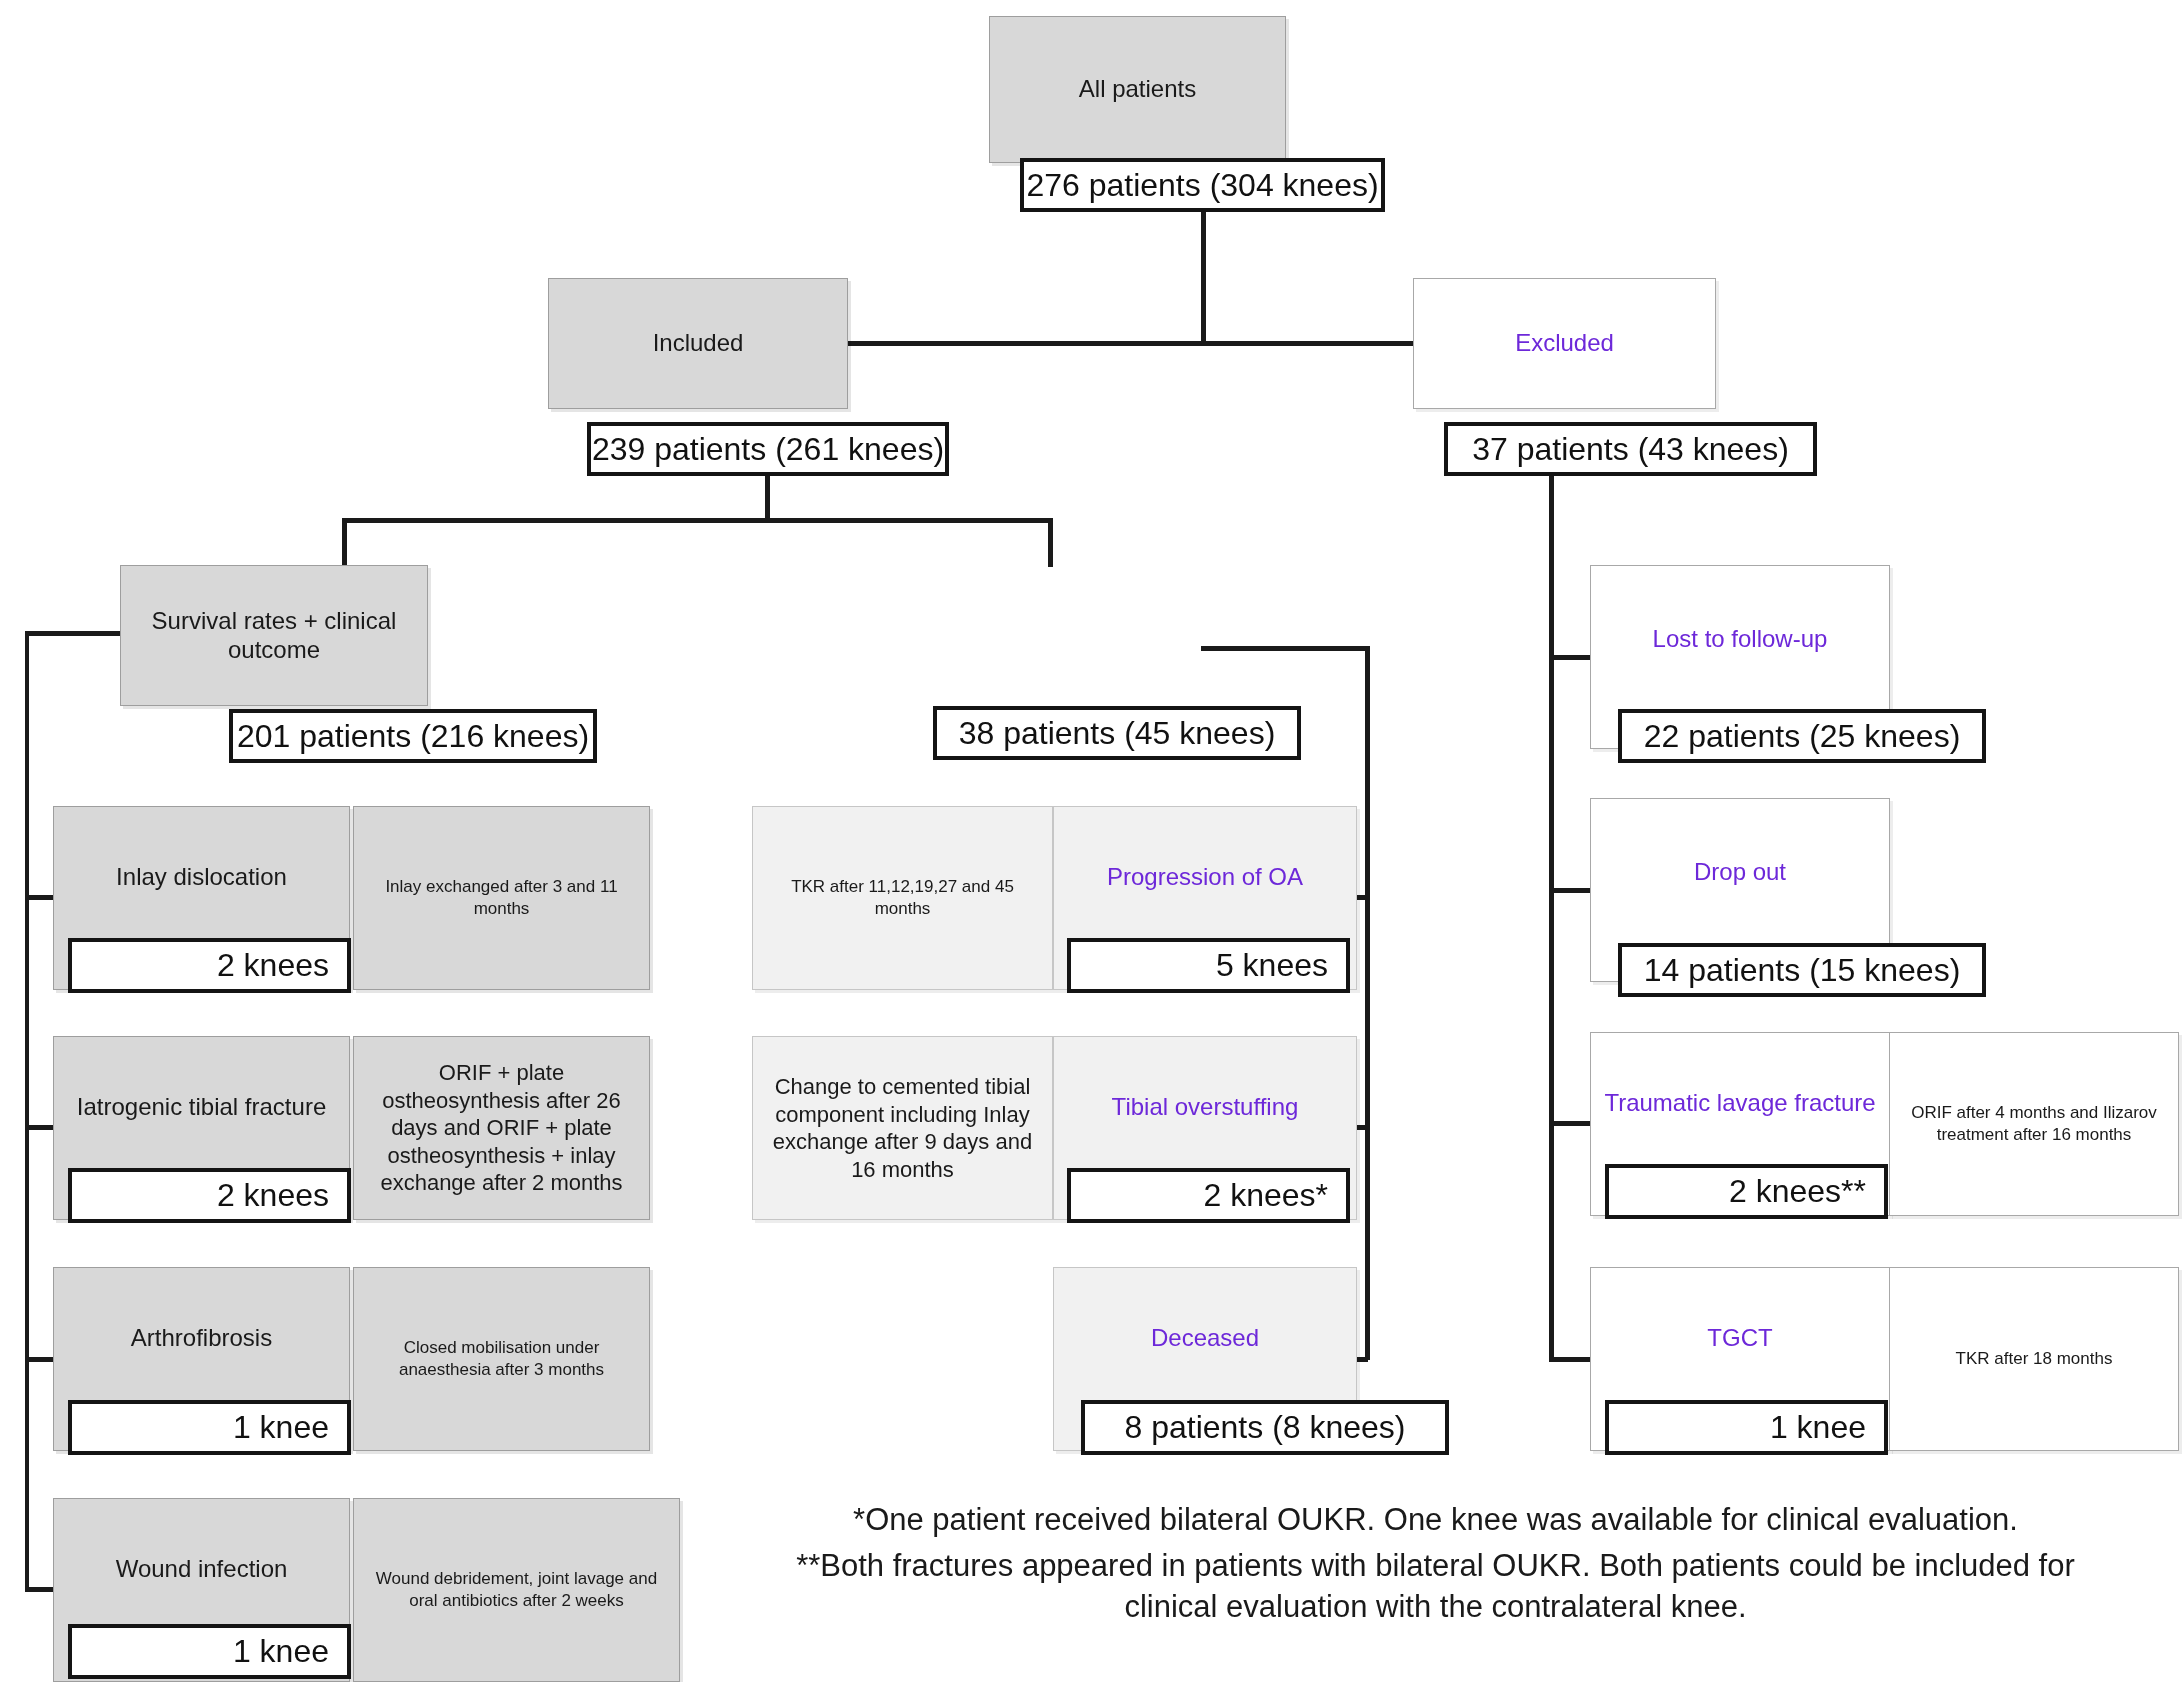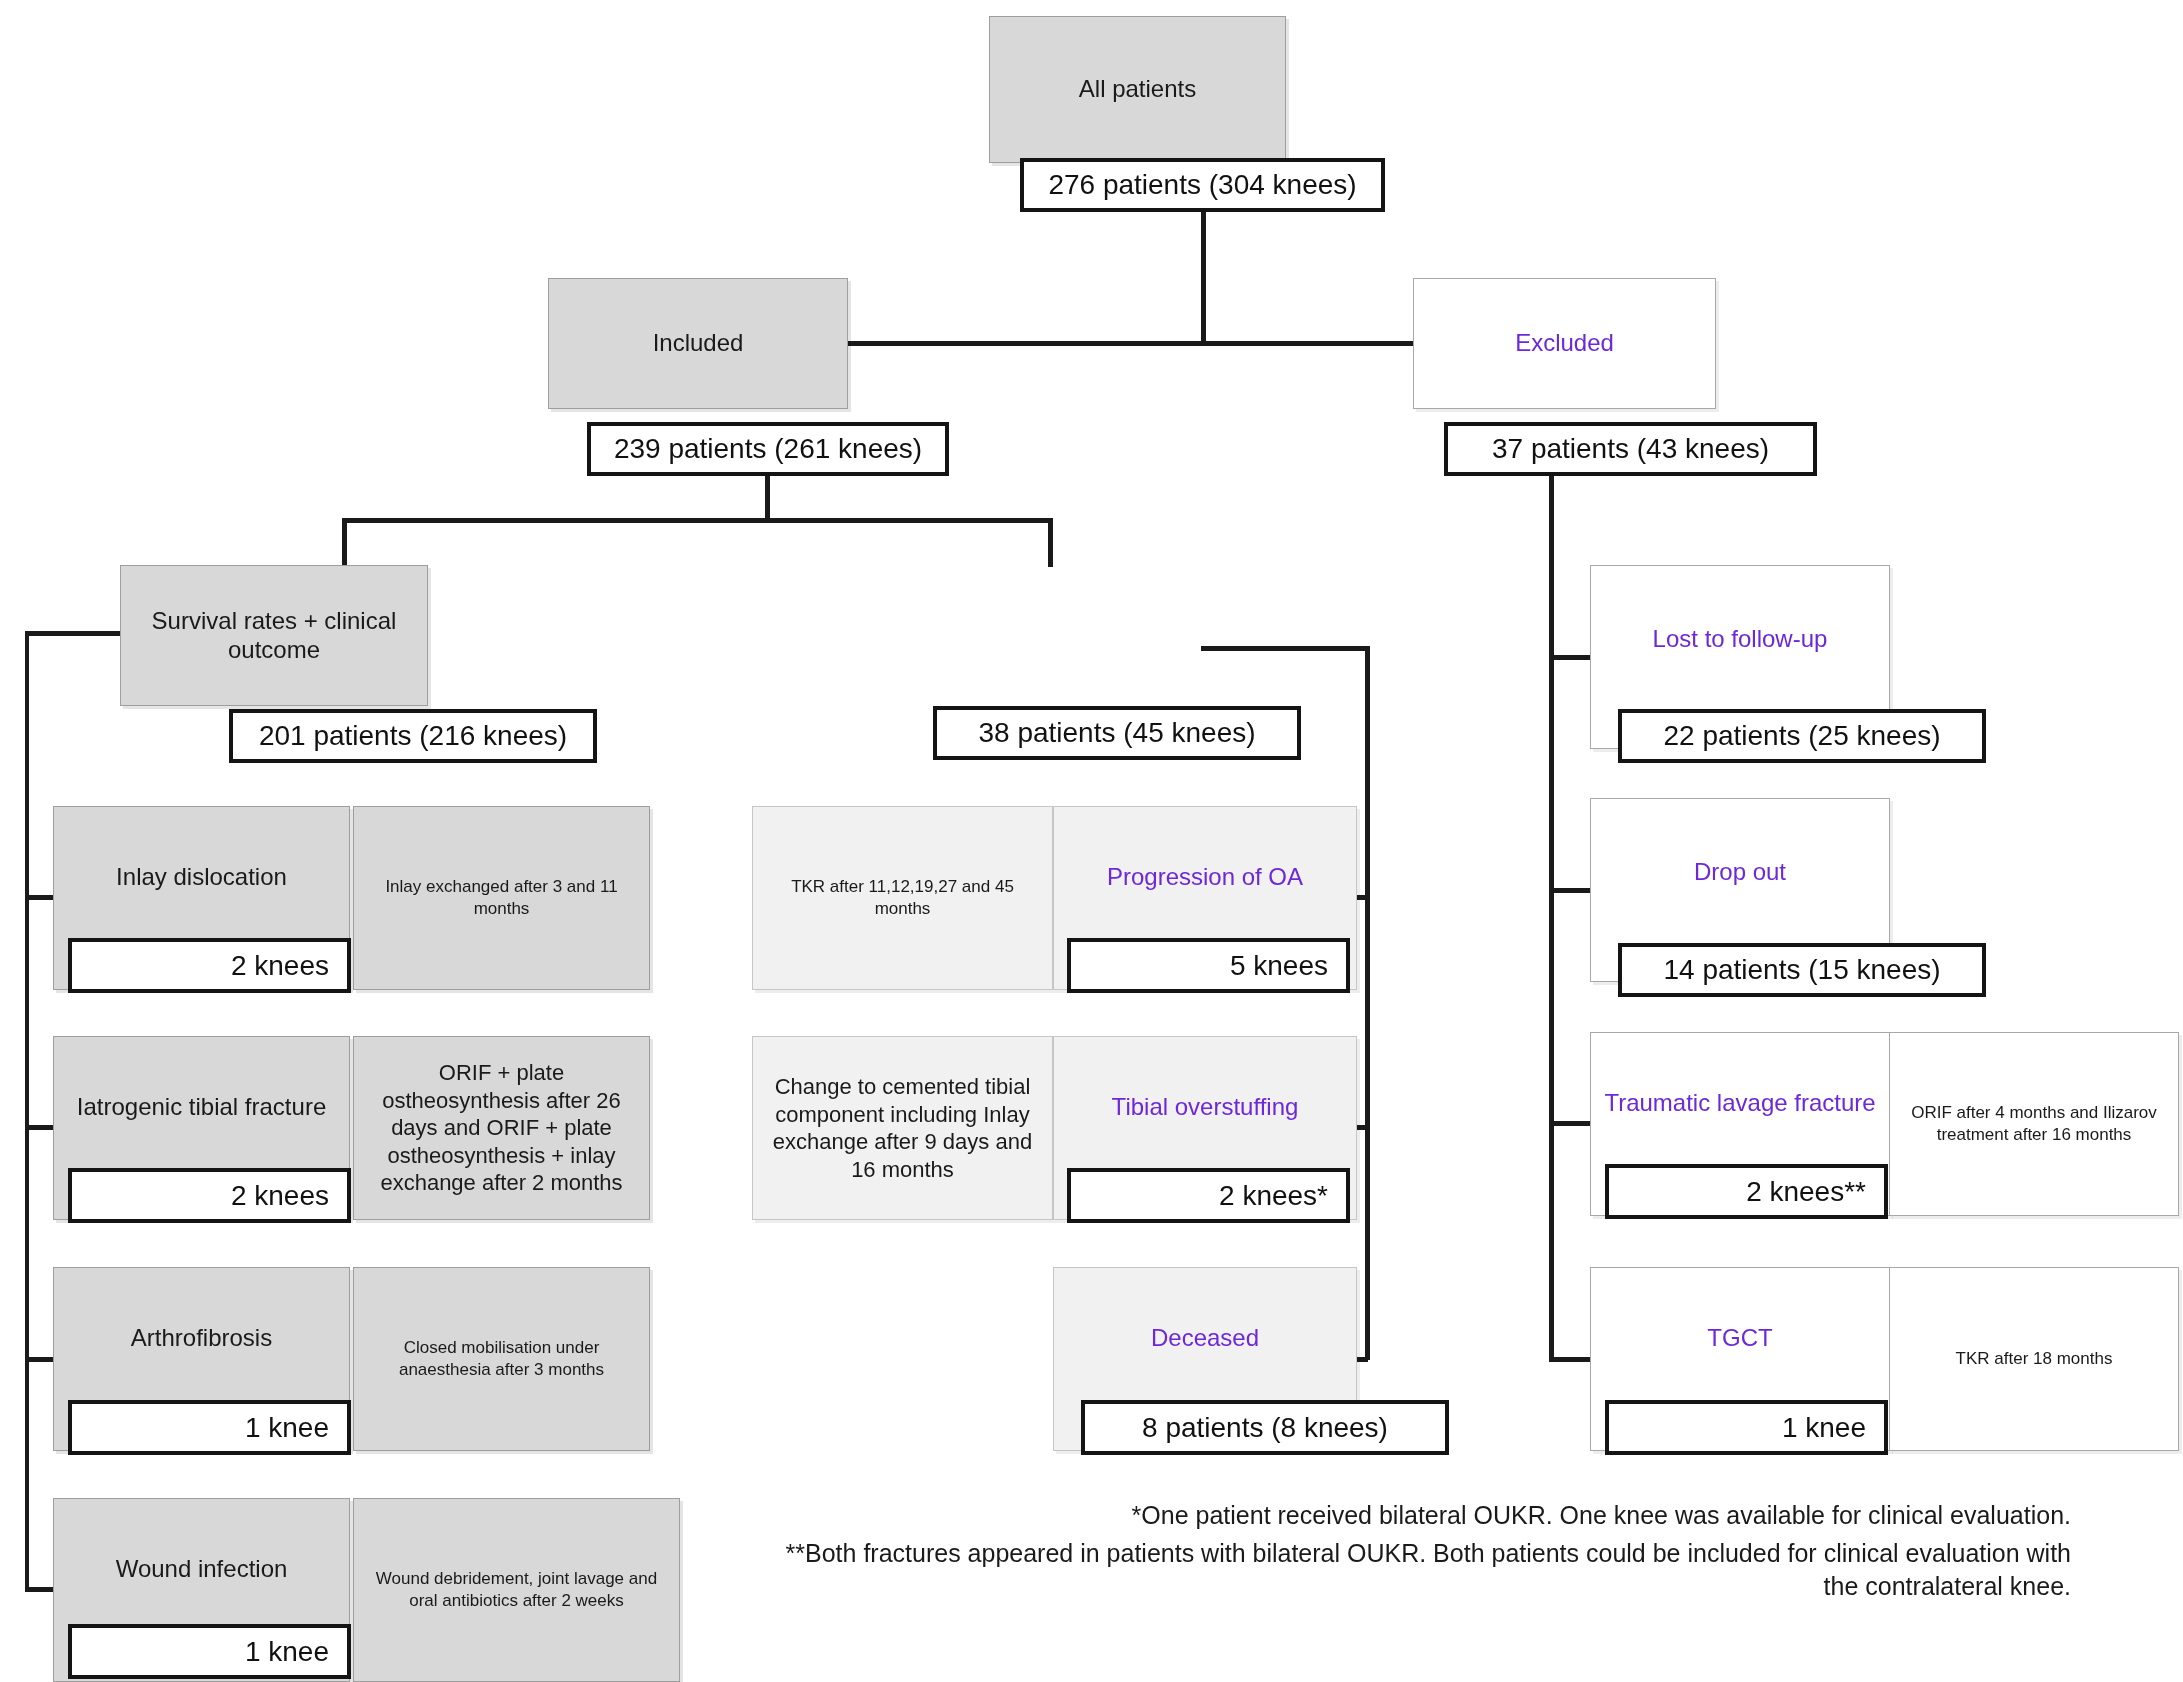--- a/index.html
+++ b/index.html
@@ -10,24 +10,24 @@
        text-align:center;box-sizing:border-box;}
   .gray{background:#d8d8d8;border:1.8px solid #9e9e9e;box-shadow:3px 3px 0 rgba(0,0,0,0.10);}
   .light{background:#f1f1f1;border:1.8px solid #c6c6c6;box-shadow:3px 3px 0 rgba(0,0,0,0.07);}
   .white{background:#ffffff;border:1.8px solid #a8a8a8;box-shadow:3px 3px 0 rgba(0,0,0,0.07);}
   .lbl{font-size:24px;line-height:1.18;padding:0 10.7px;}
   .graytxt{color:#6d28d9;}
   .desc{font-size:17px;line-height:1.27;padding:0 9.5px;}
   .desc-sm{font-size:22px;line-height:1.25;padding:0 7.2px;}
   .count{position:absolute;z-index:3;background:#ffffff;border:4.2px solid #141414;
          box-sizing:border-box;display:flex;align-items:center;justify-content:center;
-         font-size:28px;color:#111;}
+         font-size:32px;color:#111;}
   .count-right{justify-content:flex-end;padding-right:18px;}
-  #footnotes{position:absolute;left:764px;top:1499px;width:1307px;z-index:2;
-             font-size:25px;line-height:1.33;text-align:right;}
+  #footnotes{position:absolute;left:782px;top:1499px;width:1307px;z-index:2;
+             font-size:31px;line-height:1.33;text-align:center;}
   #footnotes p{margin:0 0 4.8px 0;}
 </style>
 </head>
 <body>
 
 <div id="stage">
 
   <div class="line" style="left:1201px;top:212px;width:4.8px;height:132px"></div>
   <div class="line" style="left:848px;top:341px;width:565px;height:4.8px"></div>
   <div class="line" style="left:765px;top:476px;width:4.8px;height:44px"></div>

